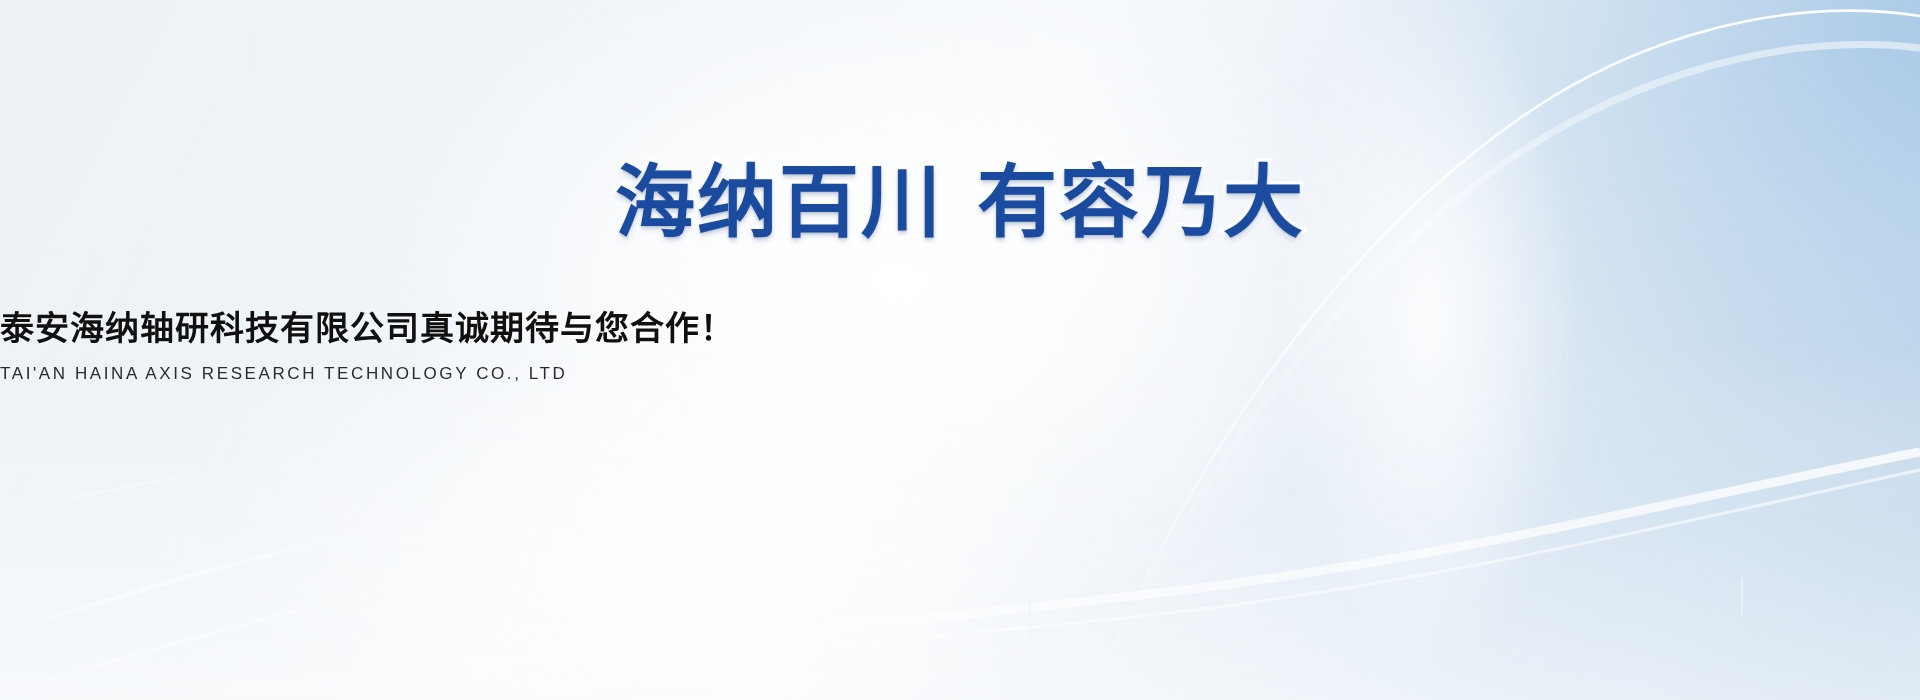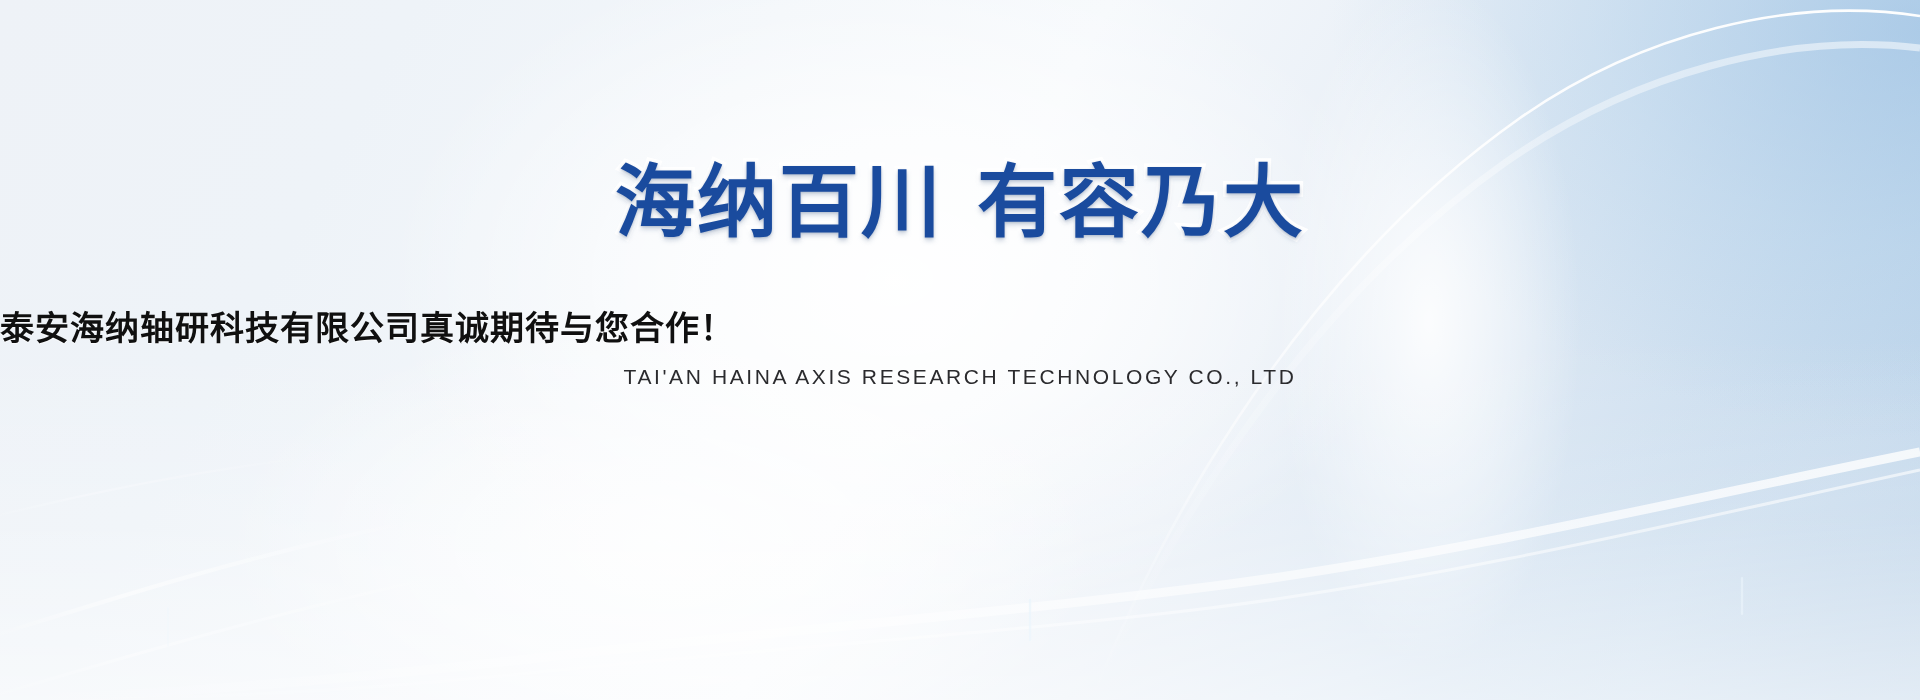--- a/index.html
+++ b/index.html
@@ -152,22 +152,22 @@
     color: #101010;
     white-space: nowrap;
     text-shadow: 0 1px 1px rgba(255,255,255,0.75);
   }
 
   .subtitle-en {
     position: absolute;
     top: 364px;
     left: 0;
     width: 1920px;
-    text-align: center;
-    font-size: 21px;
+    text-align: left;
+    font-size: 17px;
     line-height: 1.2;
     font-weight: 400;
     letter-spacing: 2.6px;
     color: #2b2b2e;
     white-space: nowrap;
   }
 </style>
 </head>
 <body>
 

